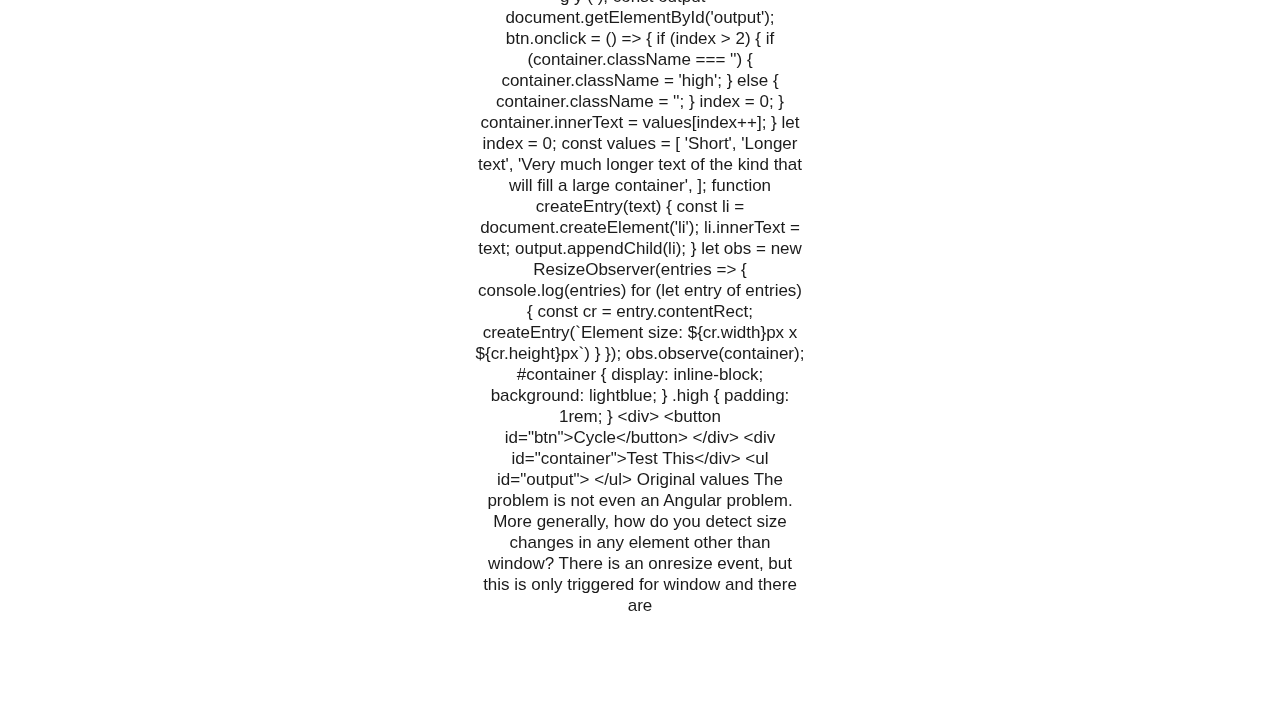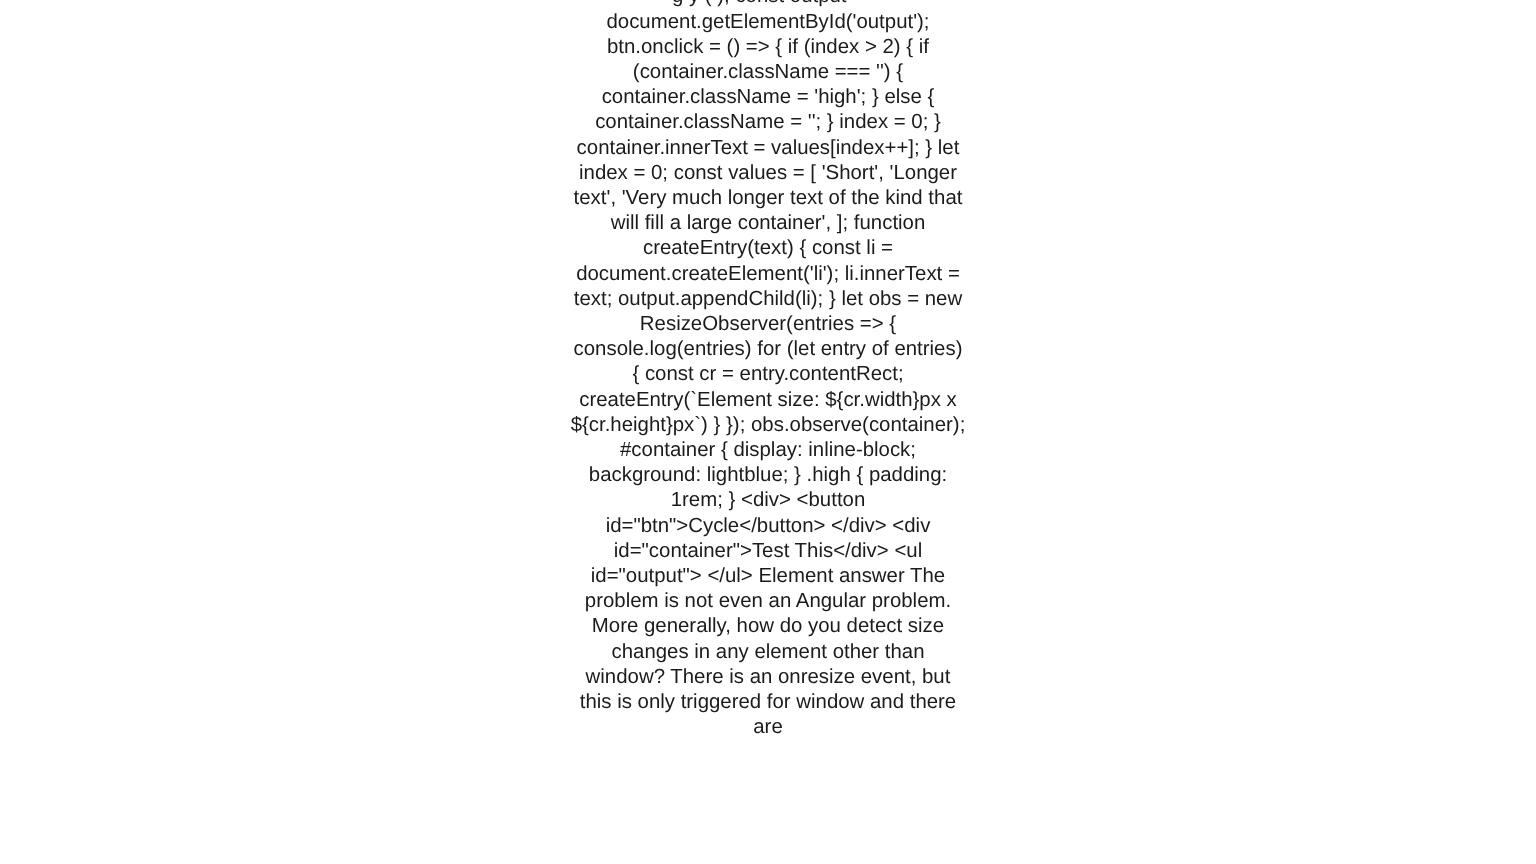--- a/index.html
+++ b/index.html
@@ -34,16 +34,16 @@
 </style>
 </head>
 <body>
 
 <div class="viewport">
   <div class="column">
     <span>g y ( );</span>
     <span>const output = document.getElementById('output'); btn.onclick = () =&gt; {   if (index &gt; 2) {     if (container.className === '') {       container.className = 'high';     } else {       container.className = '';     }     index = 0;   }   container.innerText = values[index++]; }  let index = 0; const values = [   'Short',   'Longer text',   'Very much longer text of the kind that will fill a large container', ];  function createEntry(text) { const li = document.createElement('li'); li.innerText = text; output.appendChild(li); }  let obs = new ResizeObserver(entries =&gt; {   console.log(entries)   for (let entry of entries) {     const cr = entry.contentRect;     createEntry(`Element size: ${cr.width}px x ${cr.height}px`)   } }); obs.observe(container);</span>
     <span> #container {   display: inline-block;   background: lightblue; } .high {   padding: 1rem; }</span>
     <span> &lt;div&gt;   &lt;button id="btn"&gt;Cycle&lt;/button&gt; &lt;/div&gt; &lt;div id="container"&gt;Test This&lt;/div&gt; &lt;ul id="output"&gt; &lt;/ul&gt;</span>
-    <span> Element answer </span>
+    <span> Original values </span>
     <span>The problem is not even an Angular problem. More generally, how do you detect size changes in any element other than window? There is an onresize event, but this is only triggered for window and there are</span>
   </div>
 </div>
 
 </body></html>

